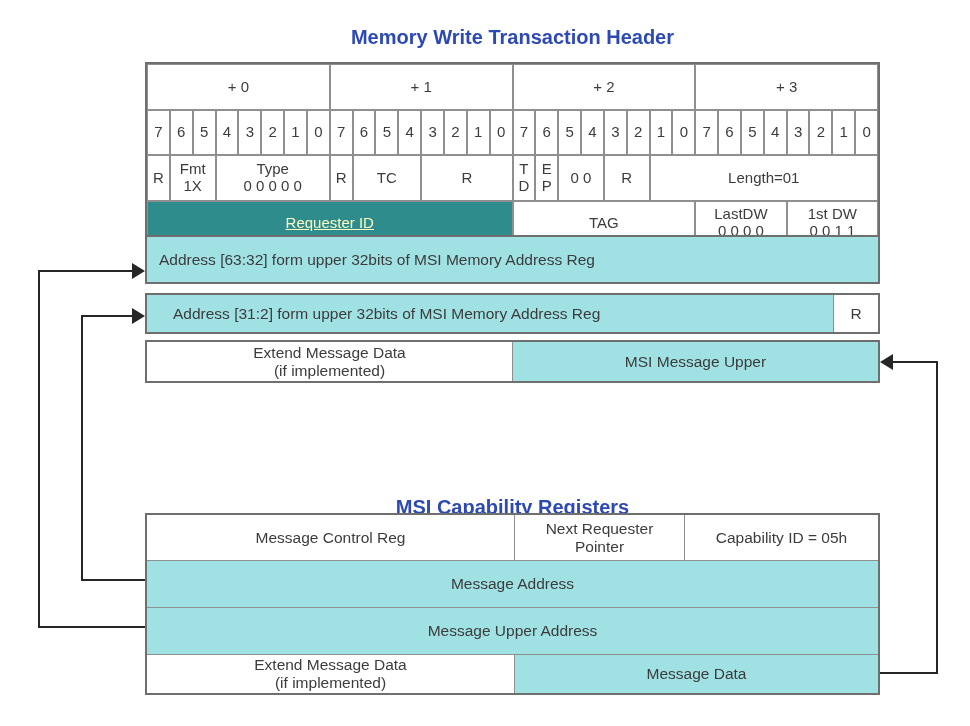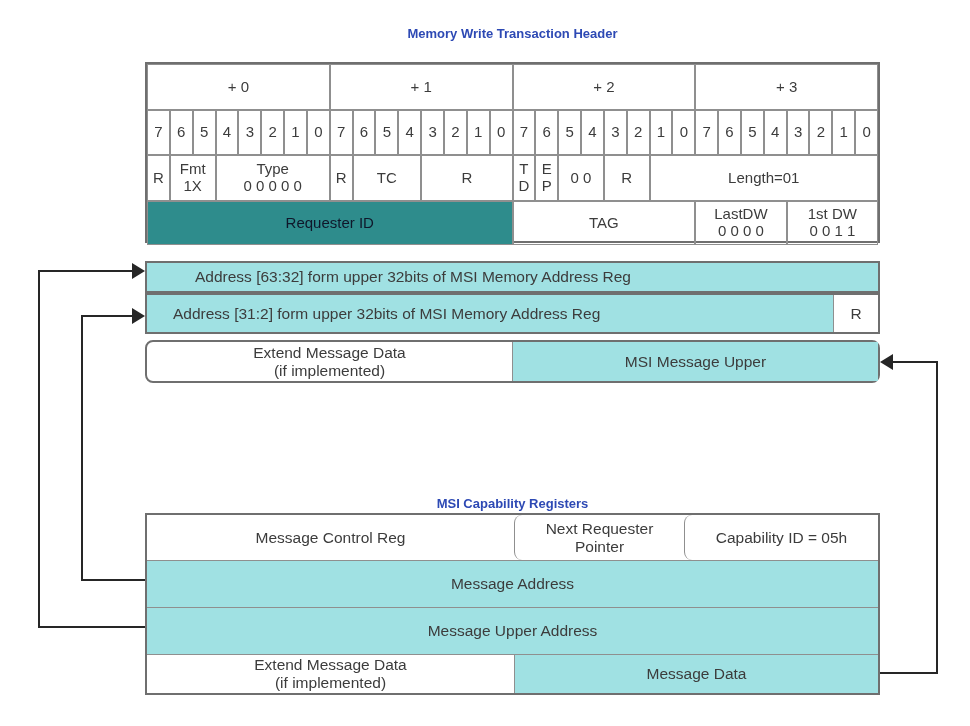--- a/index.html
+++ b/index.html
@@ -1,36 +1,36 @@
 <!DOCTYPE html>
 <html><head>
 <meta charset="utf-8">
 <style>
   html,body{margin:0;padding:0;background:#ffffff;}
   #canvas{position:relative;width:970px;height:726px;background:#ffffff;
           font-family:"Liberation Sans",sans-serif;color:#3c3c3c;overflow:hidden;}
   .title{position:absolute;left:145px;width:735px;text-align:center;
-         font-size:13px;font-weight:bold;color:#2d49b4;}
+         font-size:20px;font-weight:bold;color:#2d49b4;}
   
   #topgrid{position:absolute;left:145px;top:62px;width:735px;height:181px;
            display:grid;grid-template-columns:repeat(32,1fr);
            grid-template-rows:46px 45px 46px 44px;
            border:2px solid #6f6f6f;background:#ffffff;box-sizing:border-box;}
   #topgrid .c{border:1px solid #8f8f8f;display:flex;align-items:center;justify-content:center;
               font-size:15px;line-height:1.12;box-sizing:border-box;overflow:hidden;}
   .two{flex-direction:column;}
   .sp1{grid-column:span 1}.sp2{grid-column:span 2}.sp3{grid-column:span 3}
   .sp4{grid-column:span 4}.sp5{grid-column:span 5}.sp8{grid-column:span 8}
   .sp10{grid-column:span 10}.sp16{grid-column:span 16}
-  .teal{background:#2e8c8c;color:#0f172a;}
+  .teal{background:#2e8c8c;color:#fef9c3;text-decoration:underline;}
   
   .rowbox{position:absolute;left:145px;width:735px;box-sizing:border-box;
           border:2px solid #6f6f6f;display:flex;align-items:stretch;font-size:15.5px;}
   .cyan{background:#a0e1e3;}
-  .white{background:#ffffff;border-radius:8px;}
+  .white{background:#ffffff;}
   .addrtext{display:flex;align-items:center;padding-left:12px;flex:30;}
   .rcell{flex:2;border-left:1.5px solid #8f8f8f;display:flex;align-items:center;justify-content:center;background:#ffffff;}
   .half{flex:16;display:flex;flex-direction:column;align-items:center;justify-content:center;line-height:1.15;}
   .half.right{border-left:1.5px solid #8f8f8f;}
   
   #captable{position:absolute;left:145px;top:513px;width:735px;height:182px;
             border:2px solid #6f6f6f;box-sizing:border-box;display:flex;flex-direction:column;background:#fff;}
   .caprow{display:flex;box-sizing:border-box;font-size:15.5px;}
   .capcell{display:flex;flex-direction:column;align-items:center;justify-content:center;
            box-sizing:border-box;line-height:1.15;}
@@ -120,21 +120,21 @@
     <div class="c sp4 two">
       <span>LastDW</span>
       <span>0 0 0 0</span>
     </div>
     <div class="c sp4 two">
       <span>1st DW</span>
       <span>0 0 1 1</span>
     </div>
   </div>
 
-  <div class="rowbox cyan" style="top:261px;height:32px;padding-left:36px;">
+  <div class="rowbox cyan" style="top:235px;height:49px;">
     <div class="addrtext">Address [63:32] form upper 32bits of MSI Memory Address Reg</div>
   </div>
 
   <div class="rowbox cyan" style="top:293px;height:41px;padding-left:14px;">
     <div class="addrtext">Address [31:2] form upper 32bits of MSI Memory Address Reg</div>
     <div class="rcell">R</div>
   </div>
 
   <div class="rowbox white" style="top:340px;height:43px;">
     <div class="half">

